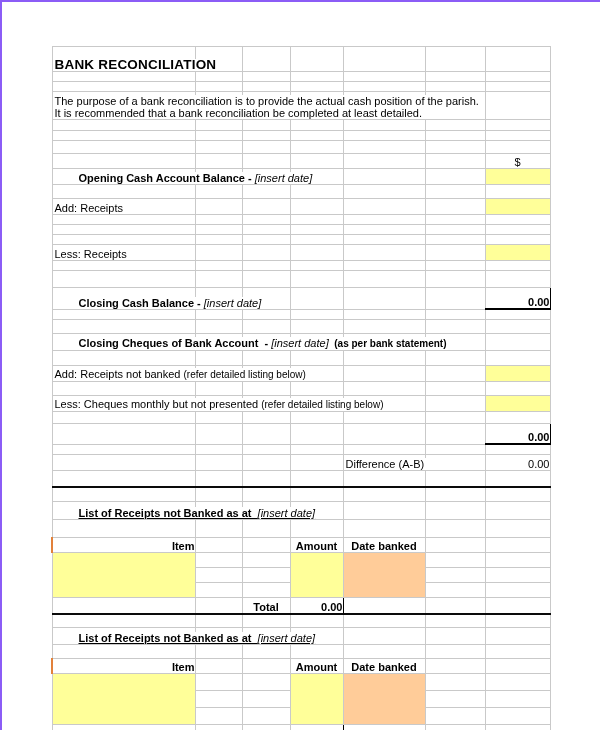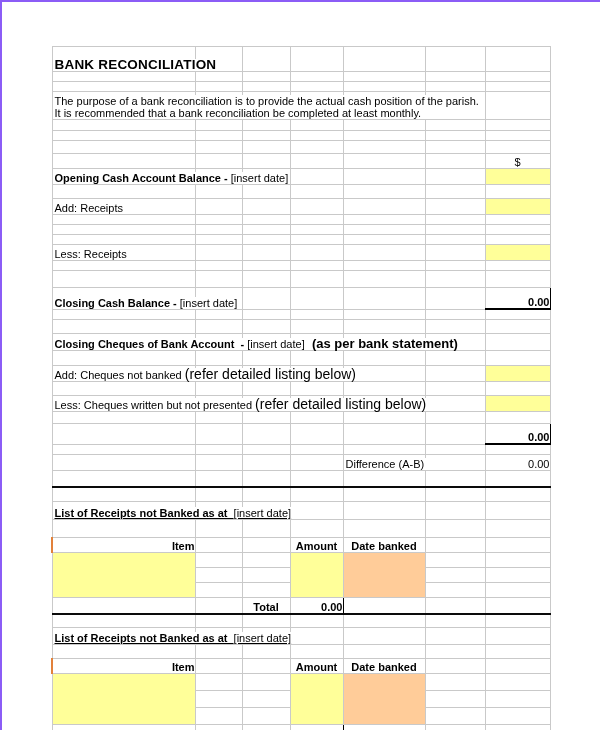--- a/index.html
+++ b/index.html
@@ -5,24 +5,24 @@
   html,body{margin:0;padding:0;background:#fff;}
   .page{width:598px;height:728px;border:2px solid #8b5cf6;background:#ffffff;
         box-sizing:content-box;overflow:hidden;
         font-family:"Liberation Sans","DejaVu Sans",sans-serif;color:#000;}
   table.grid{border-collapse:collapse;table-layout:fixed;margin:44px 0 0 49px;width:498px;}
   table.grid td{border:1px solid #c9c9c9;padding:0;font-size:11px;vertical-align:bottom;
         overflow:visible;line-height:12px;}
   
   .ov{position:relative;z-index:3;background:#fff;white-space:pre;display:inline-block;
       padding:0 2px;line-height:12px;}
-  .b{font-weight:bold;}
-  .i{text-align:right;}
-  .sm{font-size:14px;}
-  .smb{font-size:13px;font-weight:bold;margin-top:44px;}
+  .b{font-weight:bold;padding-left:24px;}
+  .i{font-style:italic;text-align:right;}
+  .sm{font-size:10px;}
+  .smb{font-size:10px;font-weight:bold;margin-top:44px;}
   .ul{text-decoration:underline;}
   .ttl{font-size:13.5px;font-weight:bold;letter-spacing:0.2px;}
   .y{background:#ffff99;}
   .o{background:#ffcc99;}
   .center{text-align:center;}
   .right{text-align:right;padding-right:3px;}
   .boxv{border:1px solid #000 !important;border-bottom:2px solid #000 !important;
         font-weight:bold;text-align:right;padding-right:3px;}
   .totalbox{border:1px solid #000 !important;border-top:1.5px solid #000 !important;
         font-weight:bold;text-align:right;padding-right:3px;}
@@ -75,21 +75,21 @@
           <td></td>
           <td></td>
           <td></td>
           <td></td>
           <td></td>
           <td></td>
         </tr>
 
   <tr class="rh27 vmid">
     <td>
-      <div class="ov"><span style="display:block">The purpose of a bank reconciliation is to provide the actual cash position of the parish.</span><span style="display:block">It is recommended that a bank reconciliation be completed at least monthly.</span></div>
+      <div class="ov"><span style="display:block">The purpose of a bank reconciliation is to provide the actual cash position of the parish.</span><span style="display:block">It is recommended that a bank reconciliation be completed at least detailed.</span></div>
     </td>
     <td></td>
           <td></td>
           <td></td>
           <td></td>
           <td></td>
           <td></td>
   </tr>
   <tr class="rh10">
           <td></td>
@@ -254,40 +254,40 @@
           <td></td>
           <td></td>
           <td></td>
           <td></td>
           <td></td>
           <td></td>
           <td></td>
         </tr>
 
   <tr class="rh15">
-    <td><span class="ov"><span>Add: Cheques not banked </span><span class="sm">(refer detailed listing below)</span></span></td>
+    <td><span class="ov"><span>Add: Receipts not banked </span><span class="sm">(refer detailed listing below)</span></span></td>
     <td></td>
           <td></td>
           <td></td>
           <td></td>
           <td></td>
     <td class="y"></td>
   </tr>
   <tr class="rh13">
           <td></td>
           <td></td>
           <td></td>
           <td></td>
           <td></td>
           <td></td>
           <td></td>
         </tr>
 
   <tr class="rh15">
-    <td><span class="ov"><span>Less: Cheques written but not presented </span><span class="sm">(refer detailed listing below)</span></span></td>
+    <td><span class="ov"><span>Less: Cheques monthly but not presented </span><span class="sm">(refer detailed listing below)</span></span></td>
     <td></td>
           <td></td>
           <td></td>
           <td></td>
           <td></td>
     <td class="y"></td>
   </tr>
   <tr class="rh11">
           <td></td>
           <td></td>

